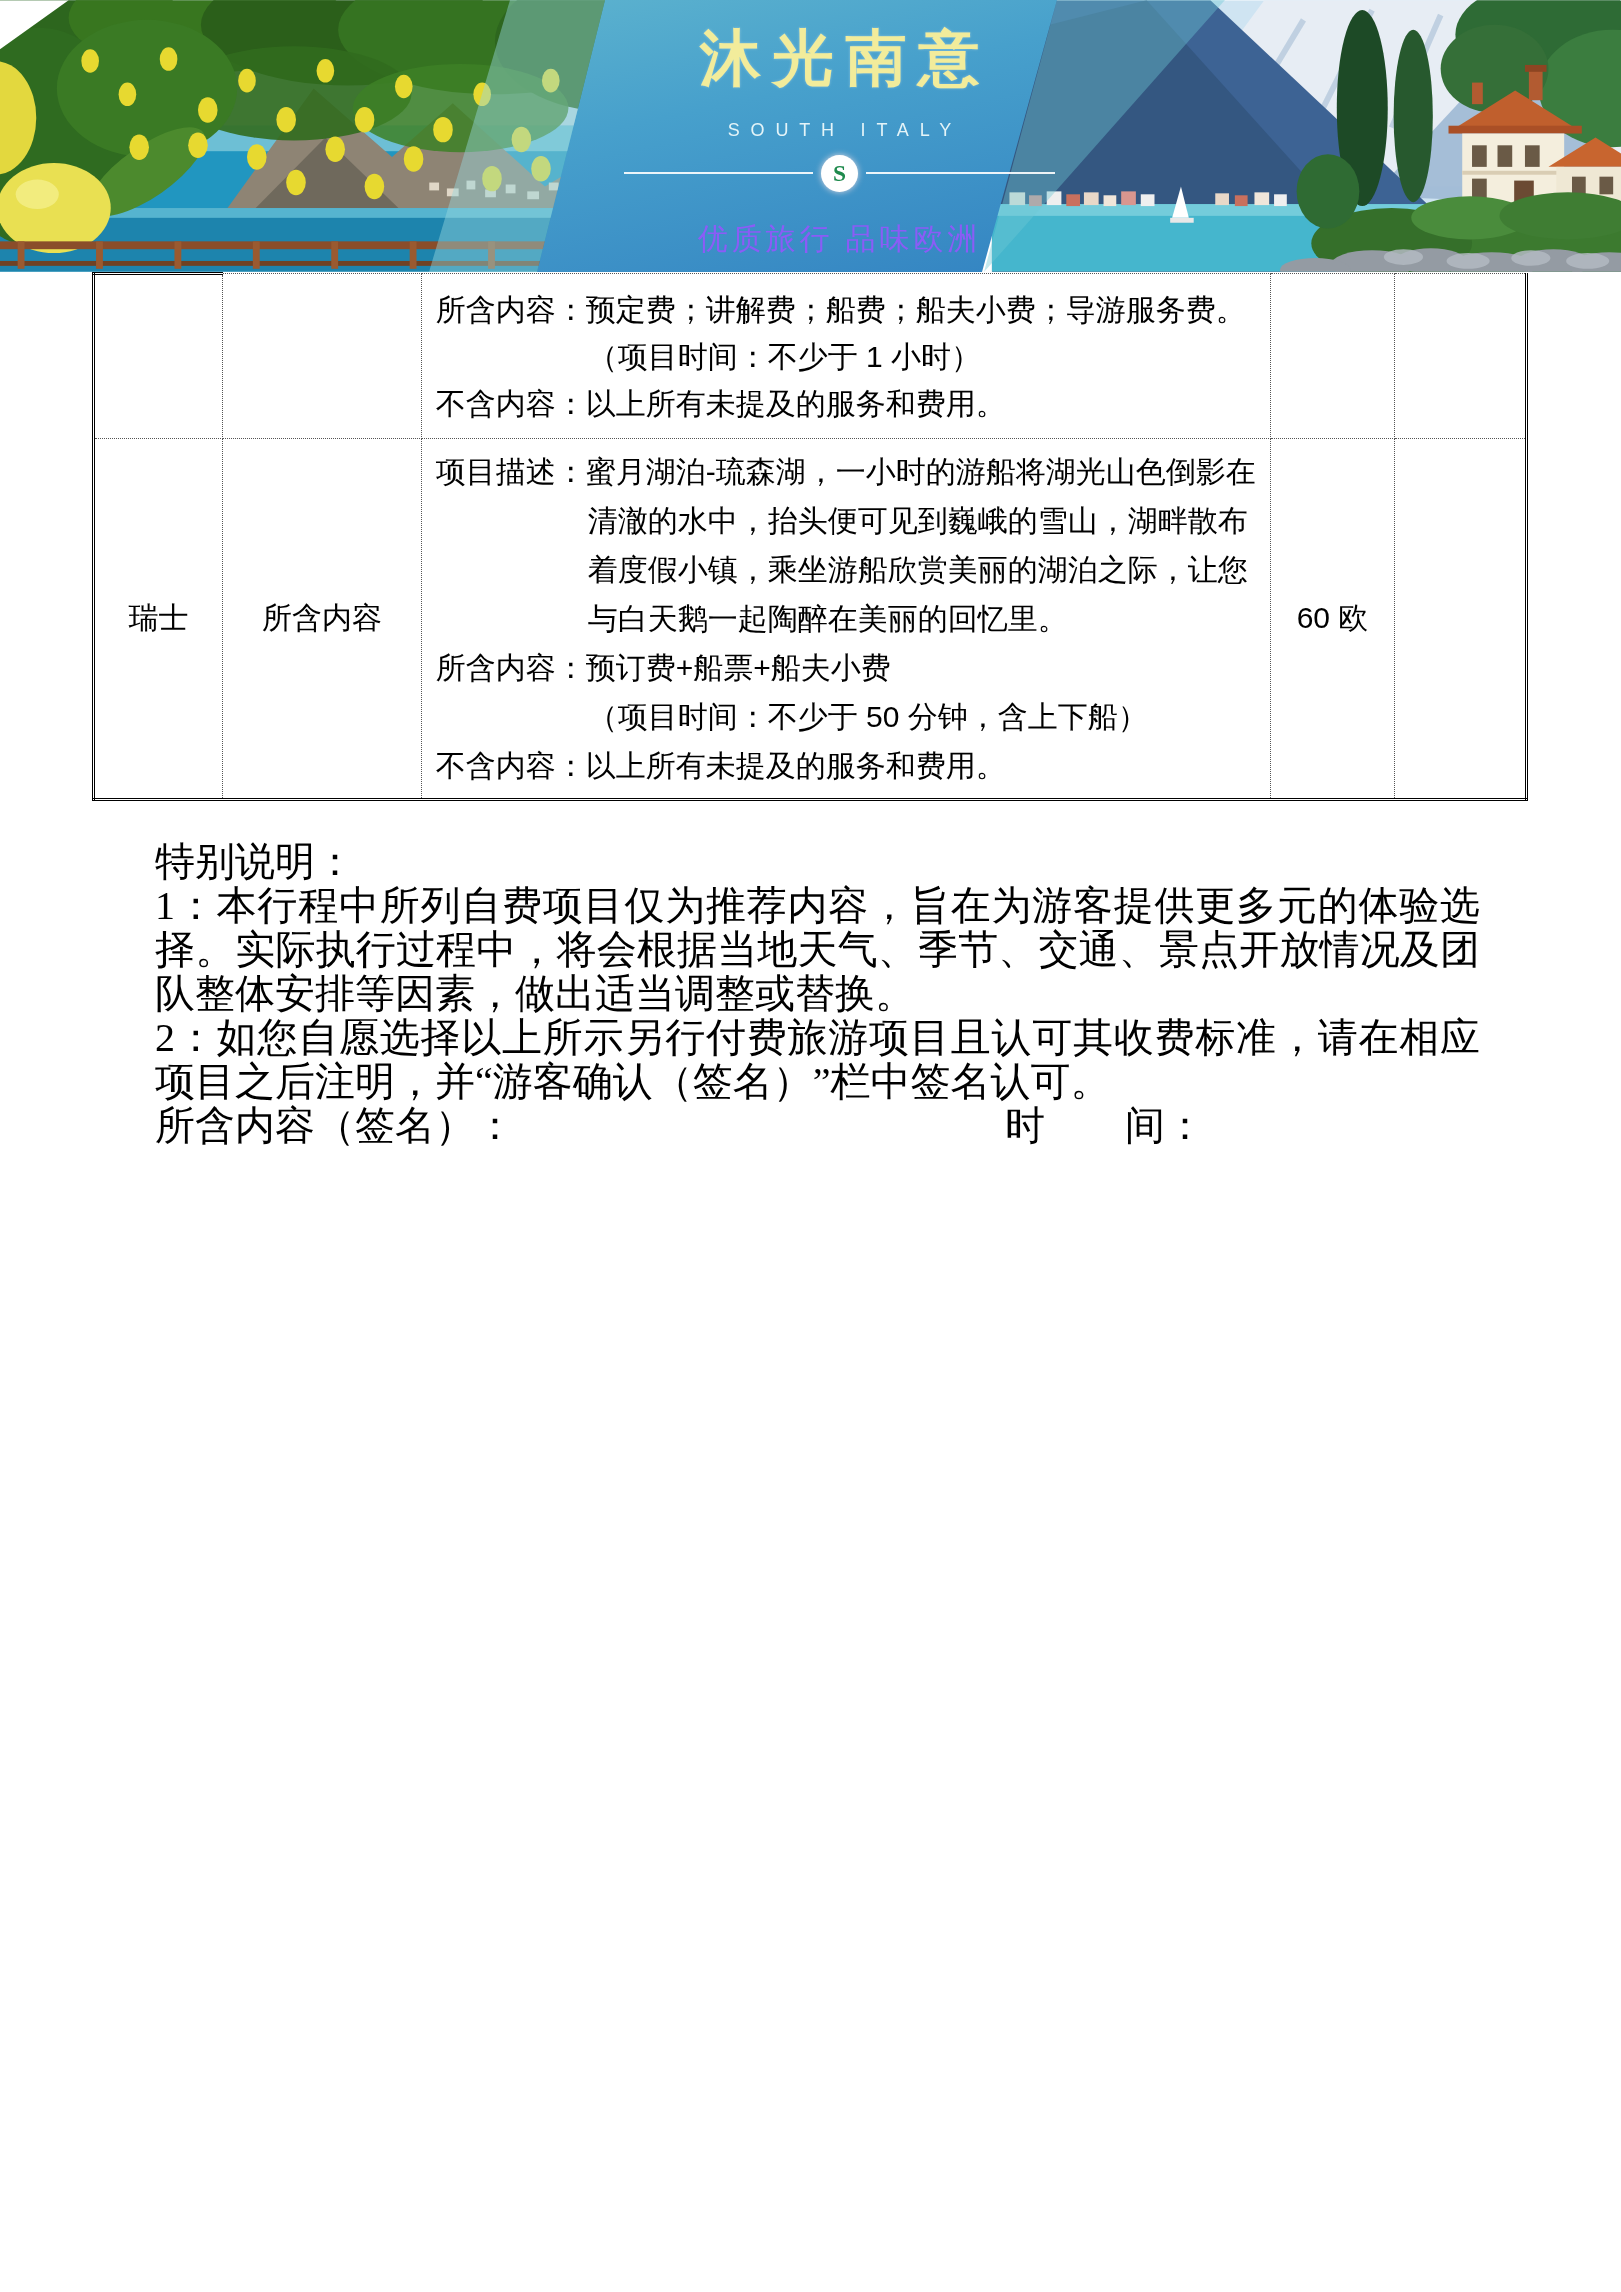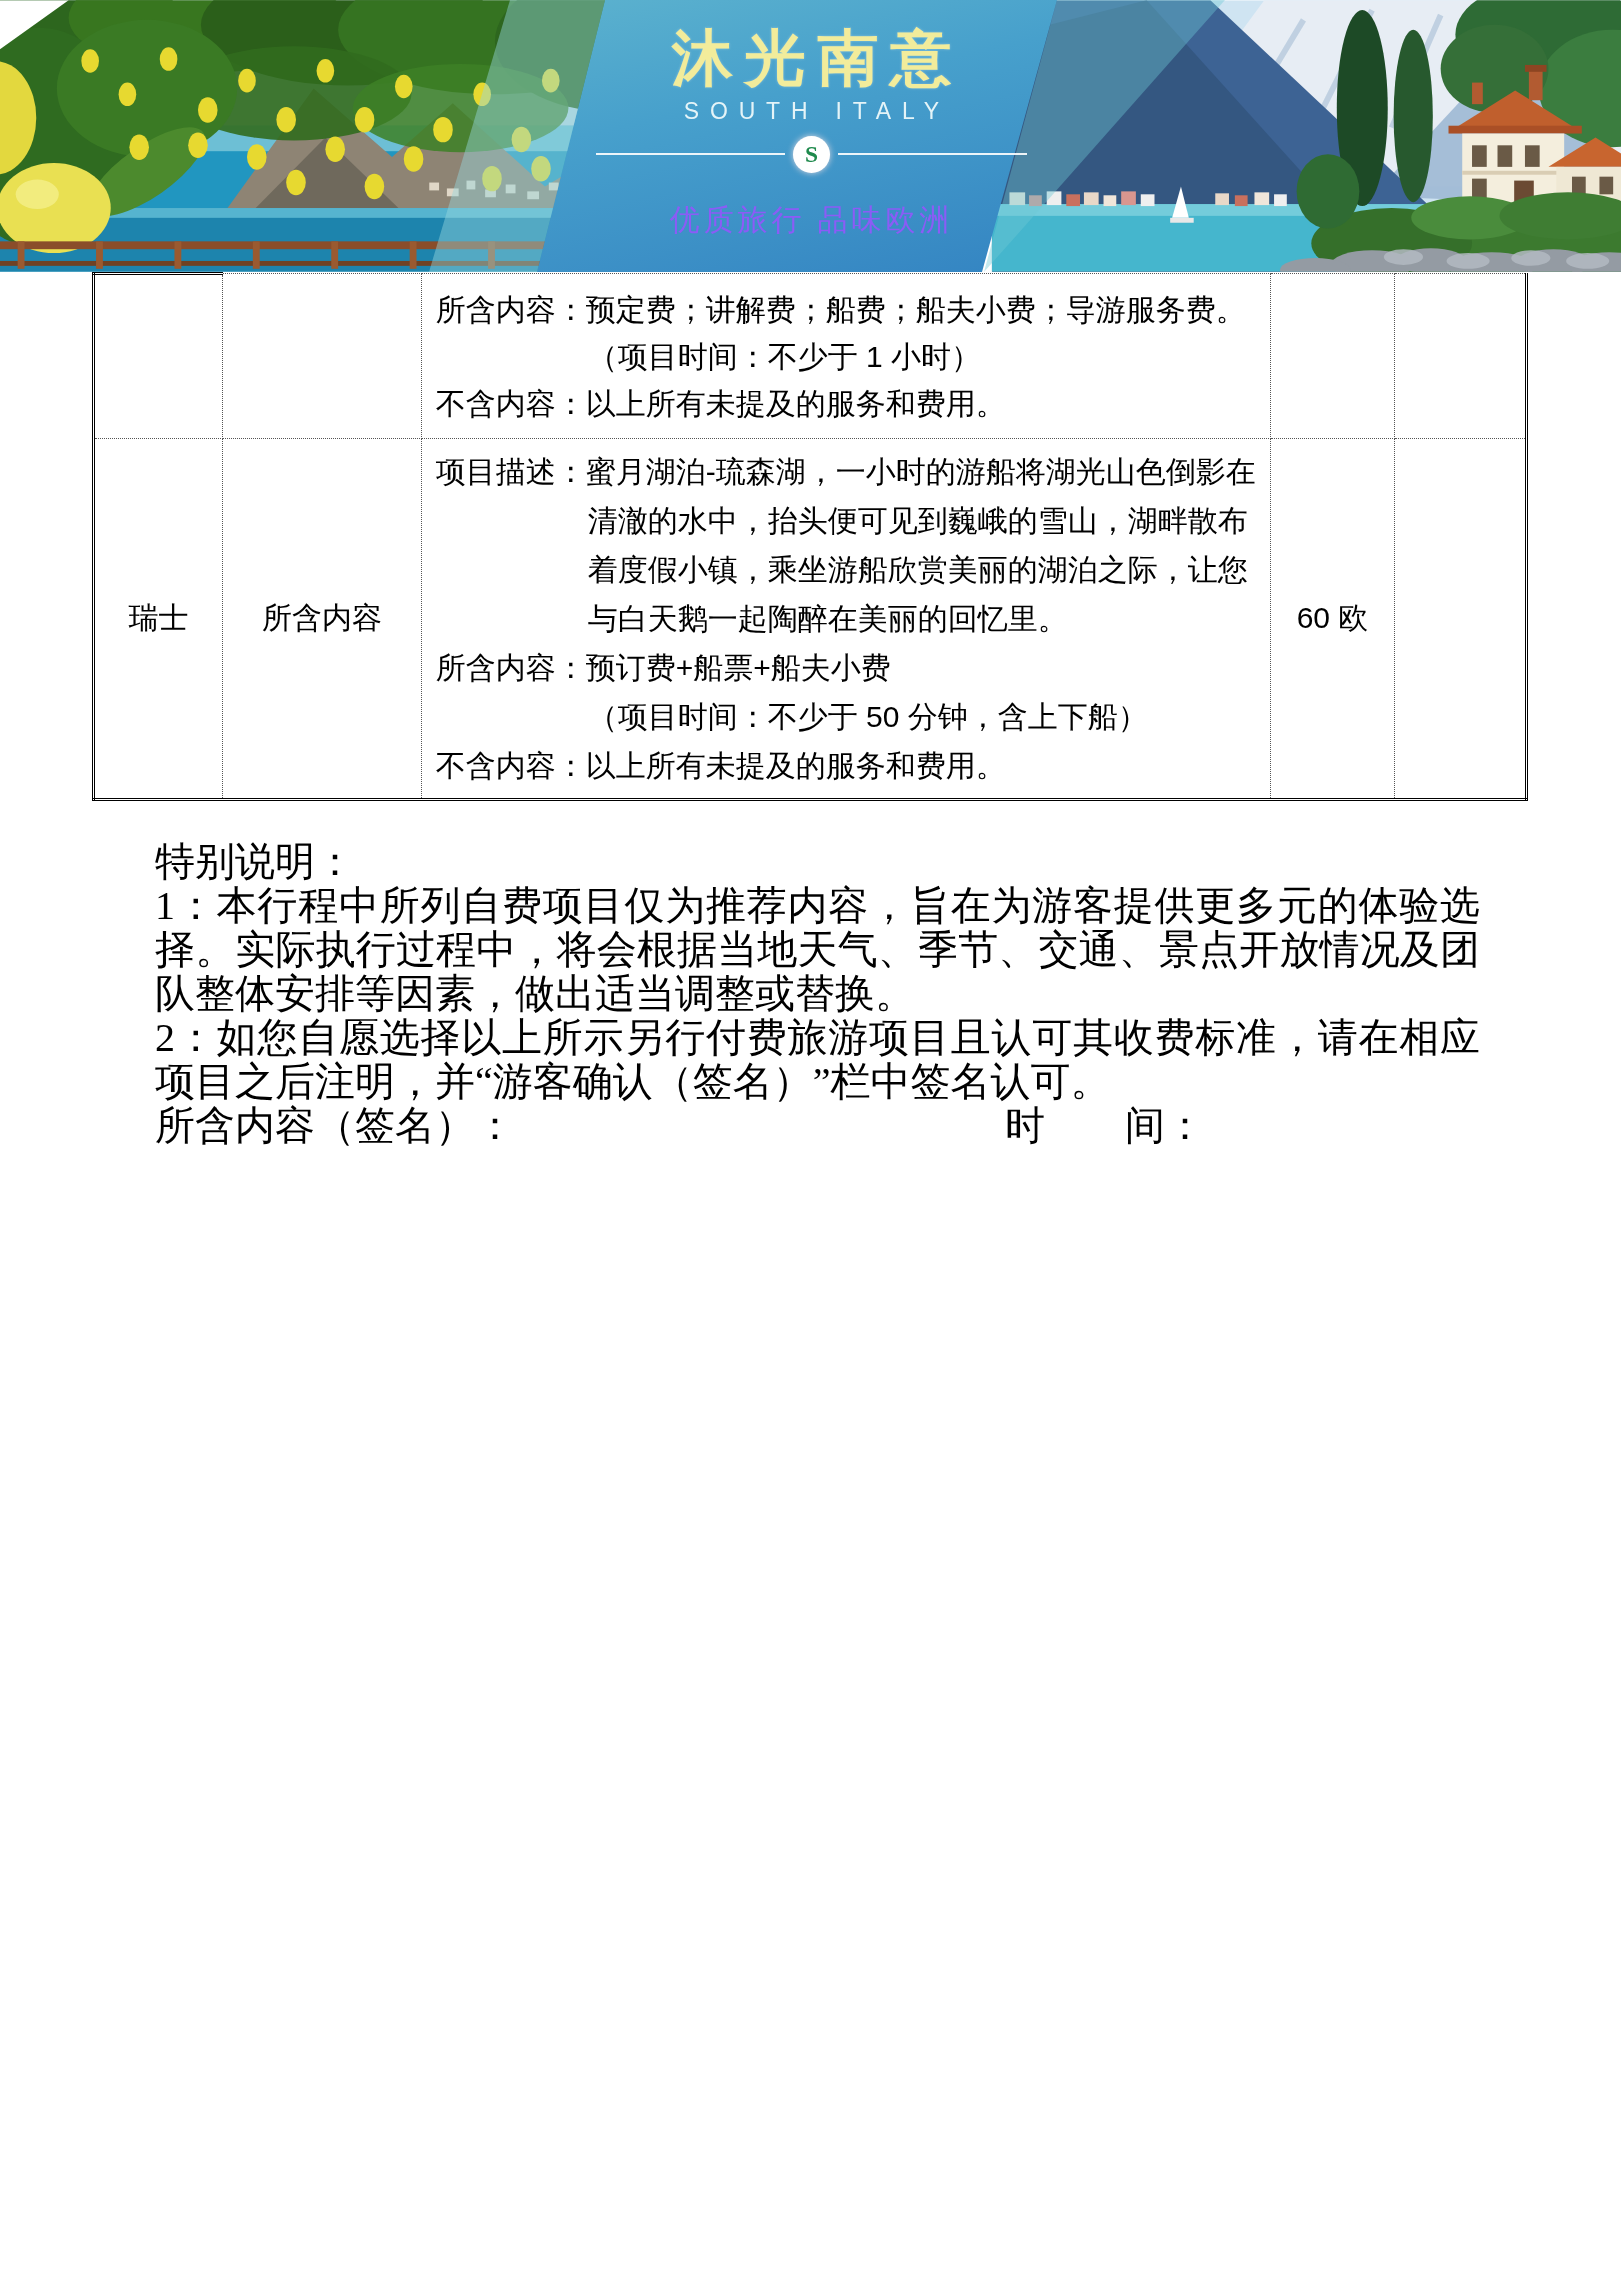--- a/index.html
+++ b/index.html
@@ -16,32 +16,32 @@
   .banner svg { position:absolute; left:0; top:0; }
   .band {
     position:absolute; left:0; top:0; width:1621px; height:272px;
     background:linear-gradient(168deg,#6cc0d0 0%, #47a0cc 42%, #2a76bd 100%);
     clip-path:polygon(605px 0, 1057px 0, 982px 272px, 537px 272px);
   }
   .wedge { position:absolute; left:0; top:0; width:1621px; height:272px; }
   .wedge-l { background:rgba(150,215,222,0.45); clip-path:polygon(510px 0, 605px 0, 537px 272px, 429px 272px); }
   .wedge-r { background:rgba(110,200,212,0.40); clip-path:polygon(1057px 0, 1225px 0, 984px 272px); }
   .band-text {
-    position:absolute; left:596px; top:0; width:431px; height:272px;
+    position:absolute; left:624px; top:0; width:431px; height:272px;
     text-align:center;
   }
   .b-title {
     padding-top:23.5px;
     font-size:61px; line-height:69px; font-weight:bold;
     color:#f2ec9b; letter-spacing:11.8px; text-indent:11.8px;
     text-shadow:0 0 2.9px rgba(255,255,255,0.35);
   }
   .b-sub {
-    margin-top:5px;
-    font-size:23px; line-height:26.5px;
+    margin-top:24px;
+    font-size:18px; line-height:26.5px;
     color:#e4f4f8; letter-spacing:10.8px; text-indent:10.8px;
   }
   .logo-row { margin-top:11.8px; display:flex; align-items:center; justify-content:center; height:37px; }
   .hline { flex:1; height:2px; background:rgba(255,255,255,0.9); }
   .logo-circle {
     width:37px; height:37px; border-radius:50%;
     background:#ffffff; margin:0 7.8px;
     display:flex; align-items:center; justify-content:center;
     box-shadow:0 0 5.9px rgba(255,230,230,0.8);
   }

